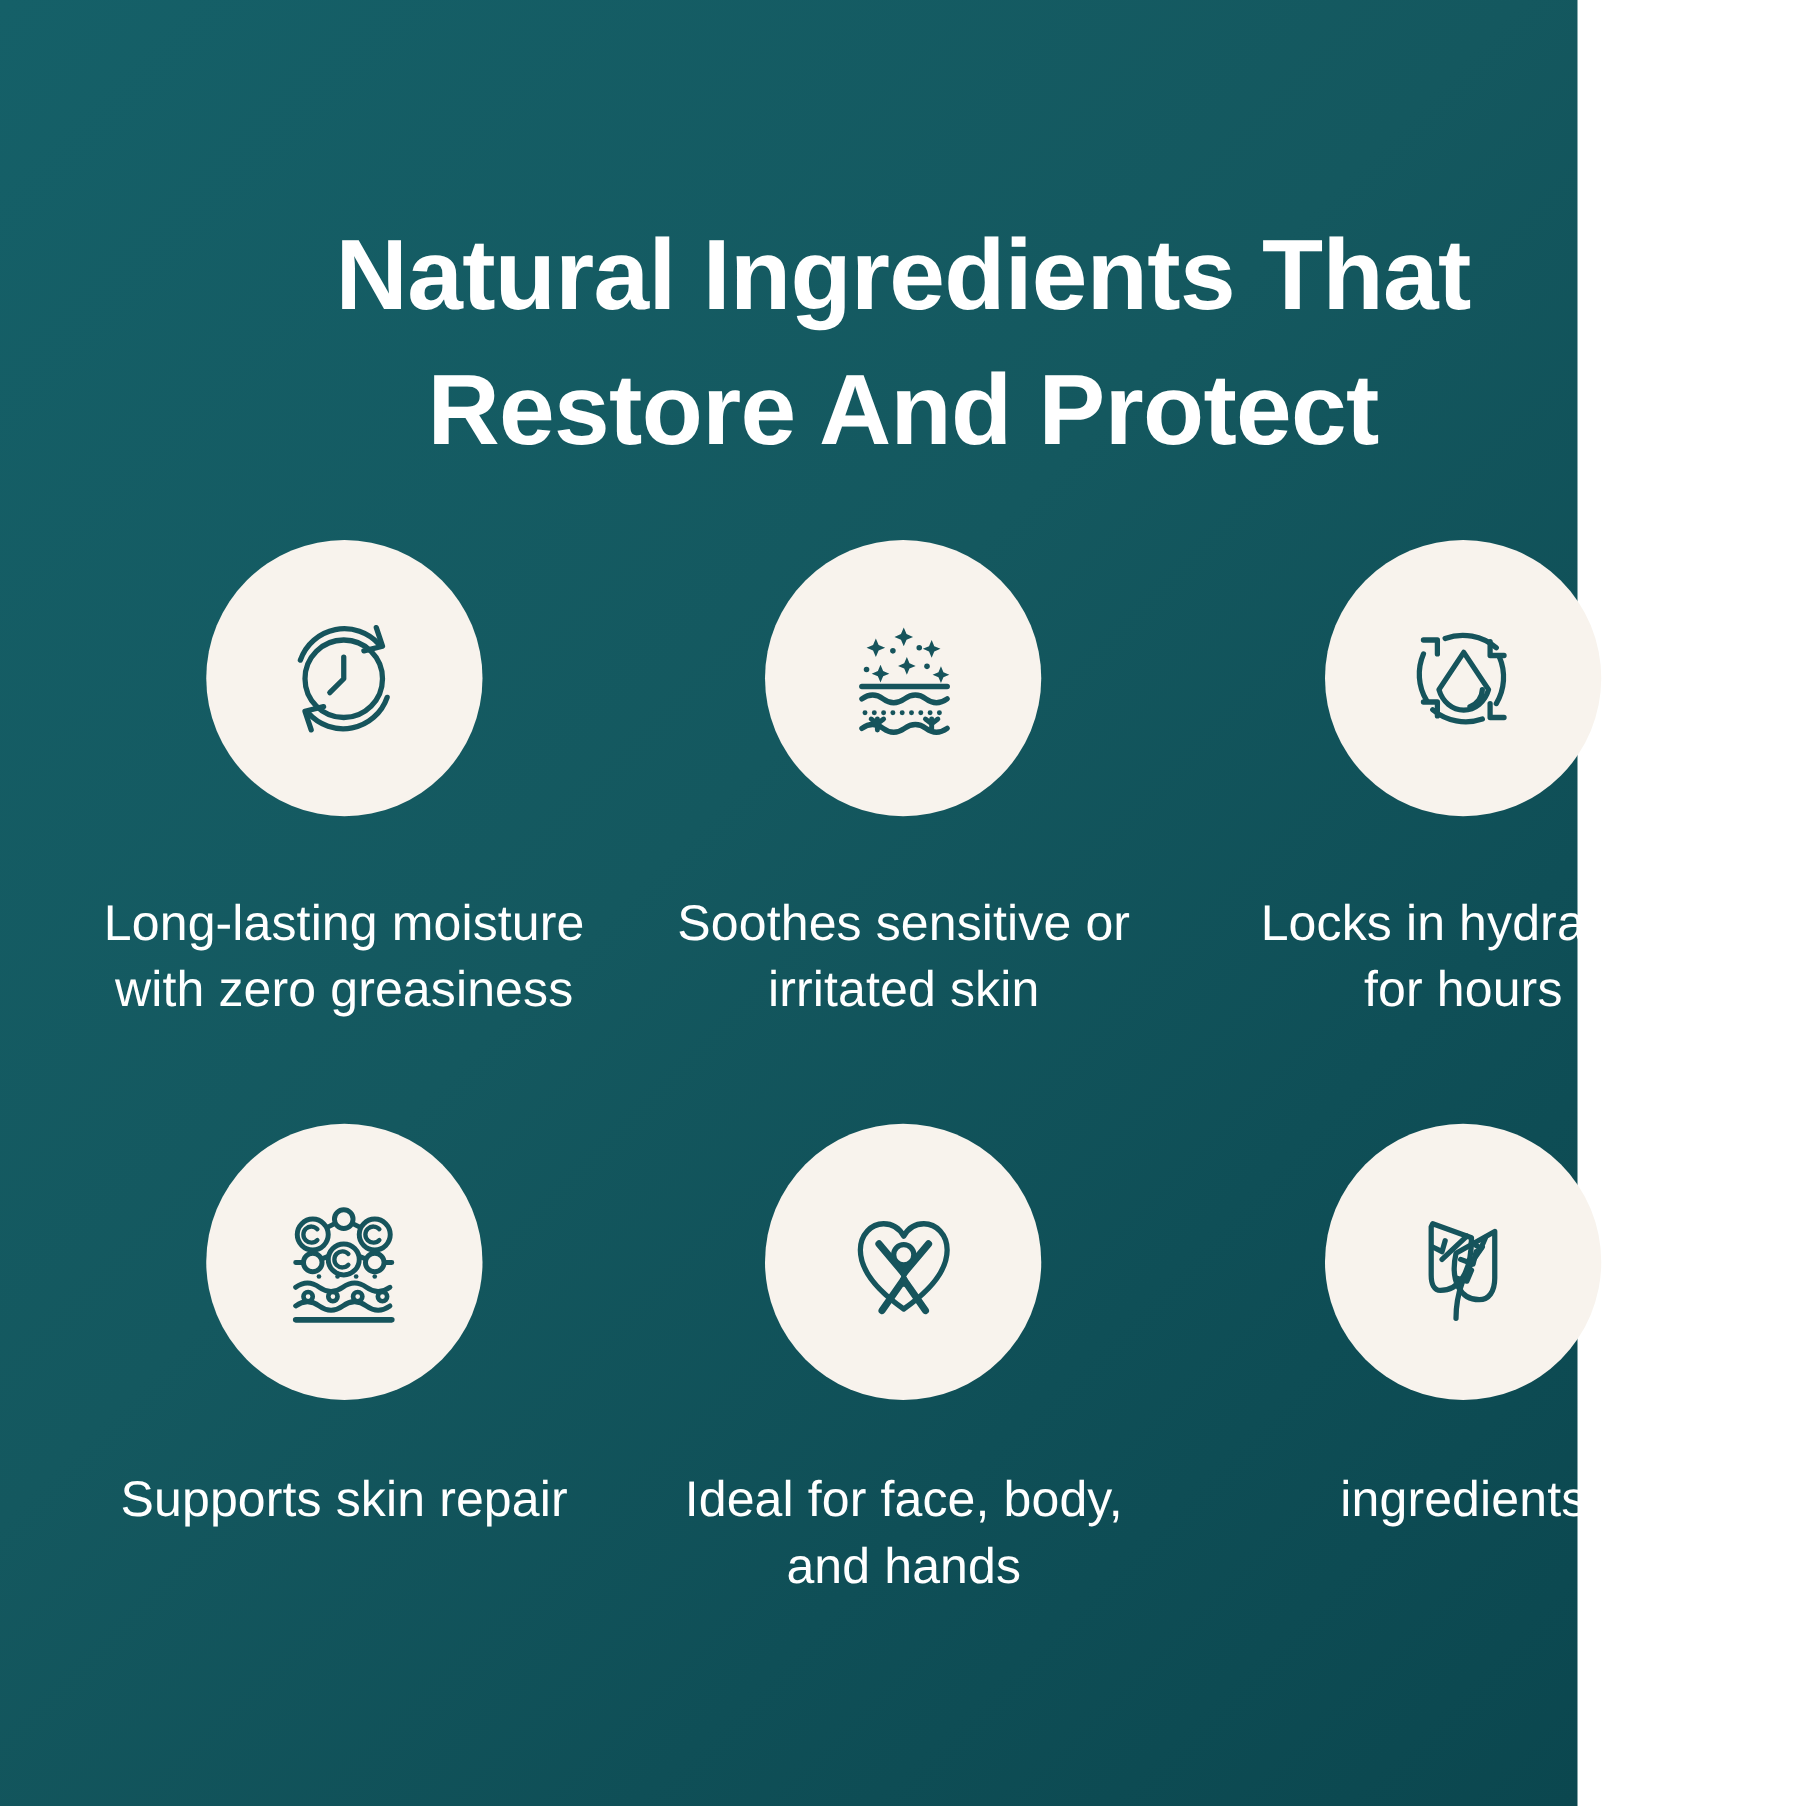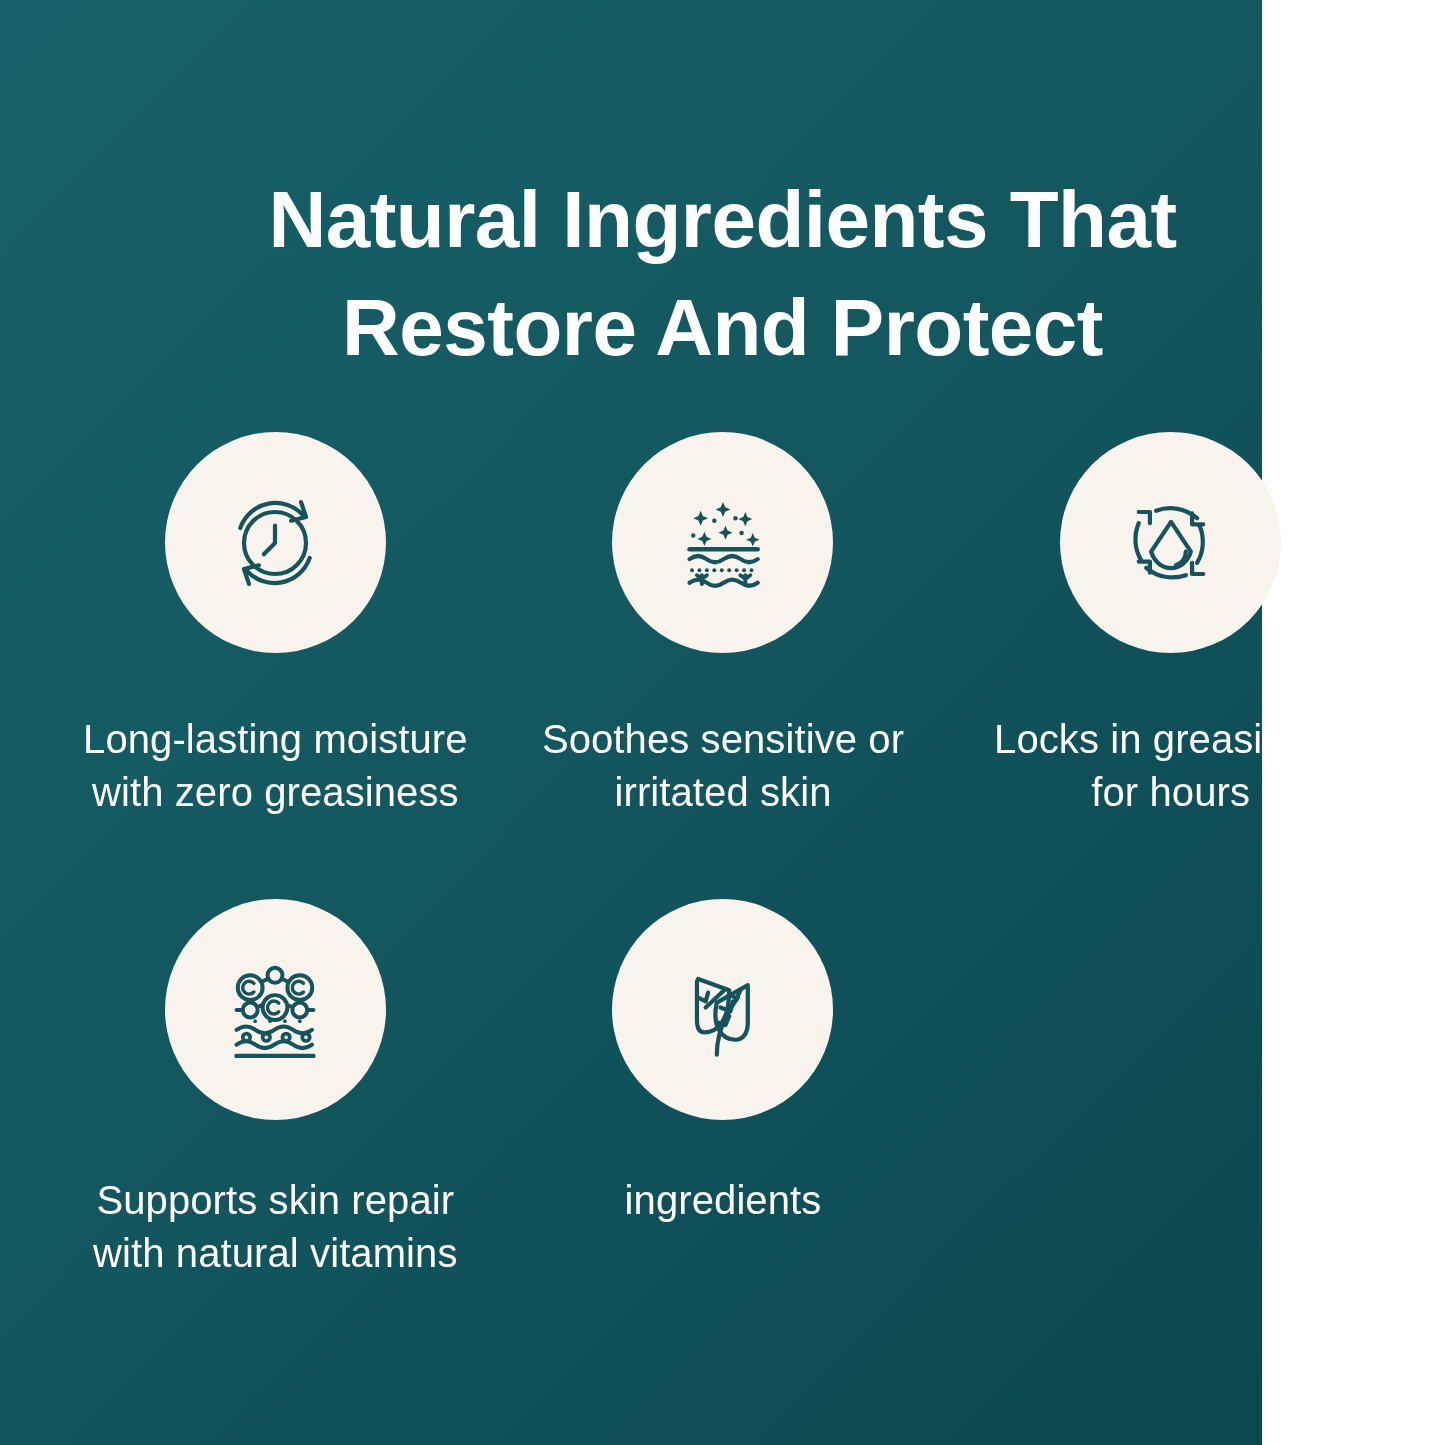--- a/index.html
+++ b/index.html
@@ -157,21 +157,21 @@
           <path d="M26 64 A33 33 0 0 1 24 34"></path>
           <path d="M73 36 A33 33 0 0 1 71 66"></path>
           <path d="M62 76 A33 33 0 0 1 30 70"></path>
           <path d="M24 25 L33 25 L33 34"></path>
           <path d="M76 35 L67 35 L67 26"></path>
           <path d="M24 65 L33 65 L33 74"></path>
           <path d="M76 75 L67 75 L67 66"></path>
         </svg>
       </div>
       <div class="caption">
-        <span class="cap-line">Locks in greasiness</span>
+        <span class="cap-line">Locks in hydration</span>
         <span class="cap-line">for hours</span>
       </div>
     </div>
 
     <div class="feature row2">
       <div class="icon-disc">
         <svg viewBox="0 0 100 100" fill="none" stroke="#16545c" stroke-width="3.2" stroke-linecap="round" stroke-linejoin="round">
           <path d="M30 32 L50 22 L70 32 M30 32 L30 50 M70 32 L70 50 M30 50 L50 42 L70 50"></path>
           <path d="M19 50 L30 50 M70 50 L81 50"></path>
           <circle cx="50" cy="22" r="6" fill="#f8f3ed"></circle>
@@ -195,24 +195,41 @@
             <circle cx="27" cy="72" r="3"></circle>
               <circle cx="43" cy="72" r="3"></circle>
             <circle cx="59" cy="72" r="3"></circle>
               <circle cx="75" cy="72" r="3"></circle>
           </g>
           <path d="M19 87 L81 87" stroke-width="3.6"></path>
         </svg>
       </div>
       <div class="caption">
         <span class="cap-line">Supports skin repair</span>
-        <span class="cap-line">with natural vitamins</span>
-      </div>
-    </div>
-
+      </div>
+    </div>
+
+    <div class="feature row2">
+      <div class="icon-disc">
+        <svg viewBox="0 0 100 100" fill="none" stroke="#16545c" stroke-width="3.4" stroke-linecap="round" stroke-linejoin="round">
+          <path d="M50 80 C30 66 22 54 22 42 C22 32 29 25 37 25 C43 25 47.5 28.5 50 33
+                   C52.5 28.5 57 25 63 25 C71 25 78 32 78 42 C78 54 70 66 50 80 Z"></path>
+          <circle cx="50" cy="45" r="6.5"></circle>
+          <path d="M50 52 L50 64"></path>
+          <path d="M50 57 L34 38" stroke-width="4.6"></path>
+          <path d="M50 57 L66 38" stroke-width="4.6"></path>
+          <path d="M50 61 L36 81" stroke-width="4.6"></path>
+          <path d="M50 61 L64 81" stroke-width="4.6"></path>
+        </svg>
+      </div>
+      <div class="caption">
+        <span class="cap-line">Ideal for face, body,</span>
+        <span class="cap-line">and hands</span>
+      </div>
+    </div>
 
     <div class="feature row2">
       <div class="icon-disc">
         <svg viewBox="0 0 100 100" fill="none" stroke="#16545c" stroke-width="3.4" stroke-linecap="round" stroke-linejoin="round">
           <path d="M30 25 L55 34 C55 58 46 68 35 68 C31 68 29 64 29 58 L29 27 Z"></path>
           <path d="M36 48 L52 33 M36 43 L30 40 M36 43 L38 36"></path>
           <path d="M70 30 L45 44 C41 62 48 74 60 74 C66 74 70 69 70 60 L70 32 Z"></path>
           <path d="M45 86 C45 70 50 56 62 40"></path>
           <path d="M52 62 L45 60 M52 62 L55 55"></path>
           <path d="M56 51 L48 48 M56 51 L58 43"></path>

